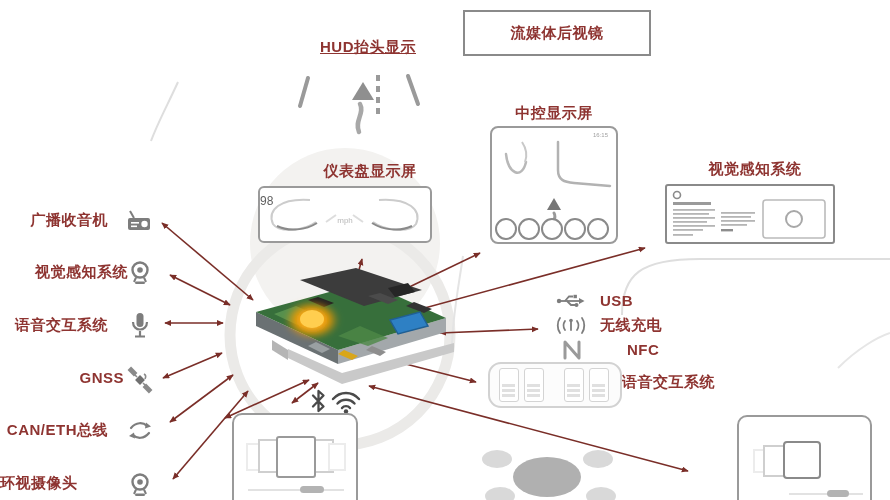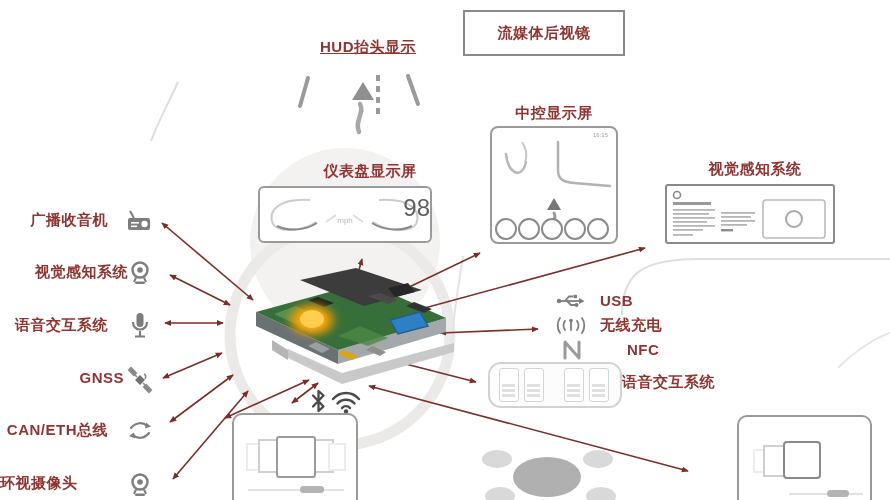--- a/index.html
+++ b/index.html
@@ -43,21 +43,21 @@
   <g fill="#9a9a9a">
       <rect x="80" y="5" width="4" height="6"></rect>
       <rect x="80" y="16" width="4" height="6"></rect>
       <rect x="80" y="27" width="4" height="6"></rect>
       <rect x="80" y="38" width="4" height="6"></rect>
     </g>
   <polygon points="67,12 56,30 78,30" fill="#8f8f8f"></polygon>
   <path d="M64,34 C69,43 58,51 63,62" stroke="#a8a8a8" stroke-width="4.5" fill="none" stroke-linecap="round"></path>
 </svg>
 
-<div class="abs" style="left:463px;top:10px;width:162px;height:46px;border:2px solid #8a8a8a;background:#fff;box-sizing:border-box;display:flex;align-items:center;justify-content:center;">
+<div class="abs" style="left:463px;top:10px;width:188px;height:46px;border:2px solid #8a8a8a;background:#fff;box-sizing:border-box;display:flex;align-items:center;justify-content:center;">
   <span class="lbl">流媒体后视镜</span>
 </div>
 
 <div class="abs lbl lbl-c" style="left:487px;top:104px;width:134px;">中控显示屏</div>
 <div class="screen" style="left:490px;top:126px;width:128px;height:118px;">
   <div class="abs" style="right:8px;top:4px;font-size:6px;color:#a0a0a0;">16:15</div>
   <svg width="124" height="114" viewBox="0 0 124 114" style="position:absolute;left:0;top:0;">
     <path d="M14,26 C16,46 30,52 34,34" stroke="#b8b8b8" stroke-width="2.5" fill="none" stroke-linecap="round"></path>
     <path d="M33,34 C36,26 34,20 30,14" stroke="#c8c8c8" stroke-width="2" fill="none"></path>
     <path d="M66,14 L66,42 C66,52 72,54 82,55 L118,58" stroke="#b2b2b2" stroke-width="2.5" fill="none" stroke-linecap="round"></path>
@@ -75,21 +75,21 @@
 
 <div class="abs lbl lbl-c" style="left:295px;top:162px;width:150px;">仪表盘显示屏</div>
 <div class="screen" style="left:258px;top:186px;width:174px;height:57px;border-radius:6px;border-width:2.5px;">
   <svg width="169" height="52" viewBox="0 0 169 52" style="position:absolute;left:0;top:0;">
     <path d="M50,12 C20,10 7,22 13,36 C19,45 44,43 56,34" stroke="#cccccc" stroke-width="2" fill="none"></path>
     <path d="M17,38 C29,44 46,42 57,35" stroke="#8a8a8a" stroke-width="2" fill="none"></path>
     <path d="M119,12 C149,10 162,22 156,36 C150,45 125,43 113,34" stroke="#cccccc" stroke-width="2" fill="none"></path>
     <path d="M152,38 C140,44 123,42 112,35" stroke="#8a8a8a" stroke-width="2" fill="none"></path>
     <path d="M66,34 L76,27 M103,34 L93,27" stroke="#dddddd" stroke-width="2" fill="none"></path>
   </svg>
-  <div class="abs" style="left:0;top:6px;width:100%;text-align:right;font-size:24px;color:#5f5f5f;">98</div>
+  <div class="abs" style="left:0;top:6px;width:100%;text-align:left;font-size:12px;color:#5f5f5f;">98</div>
   <div class="abs" style="left:0;top:28px;width:100%;text-align:center;font-size:8px;color:#b8b8b8;">mph</div>
 </div>
 
 <div class="abs lbl lbl-c" style="left:697px;top:160px;width:116px;">视觉感知系统</div>
 <div class="screen" style="left:665px;top:184px;width:170px;height:60px;border-radius:3px;border-color:#8a8a8a;">
   <svg width="166" height="56" viewBox="0 0 166 56" style="position:absolute;left:0;top:0;">
     <circle cx="10" cy="9" r="3.5" fill="none" stroke="#8a8a8a" stroke-width="1.6"></circle>
     <rect x="6" y="16" width="38" height="3" fill="#9a9a9a"></rect>
     <g fill="#b5b5b5">
       <rect x="6" y="23" width="42" height="1.8"></rect>

